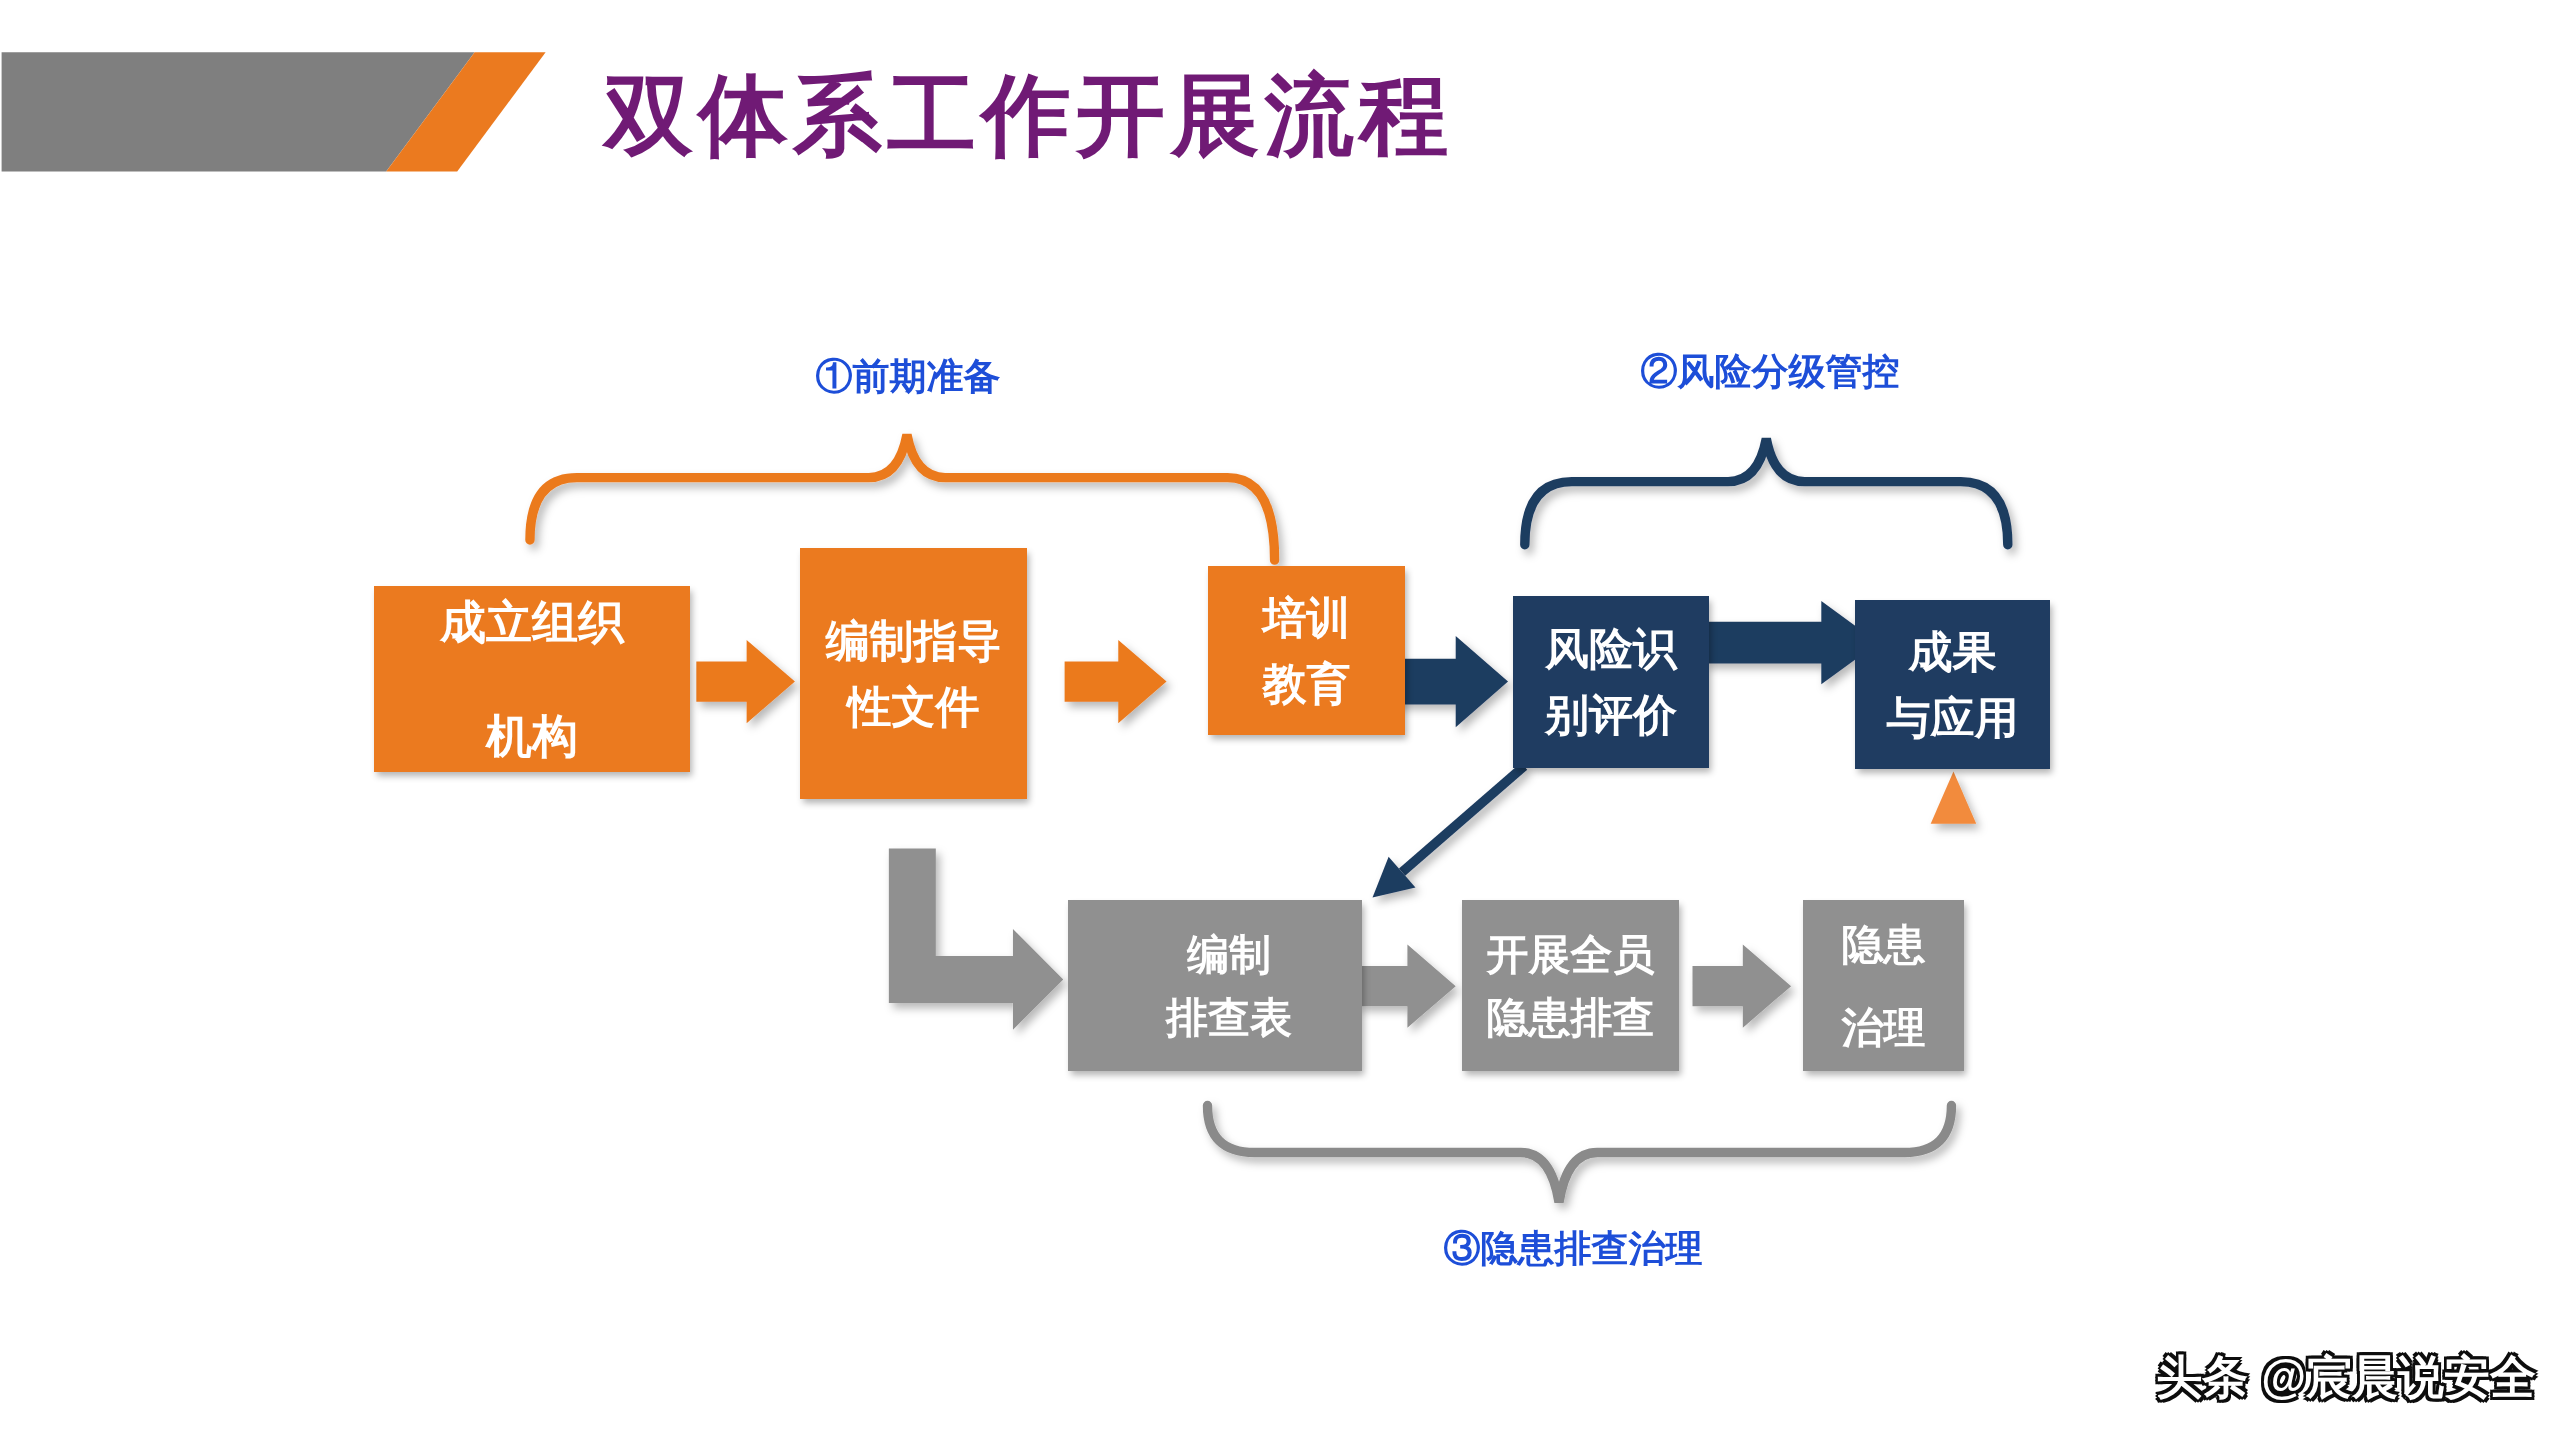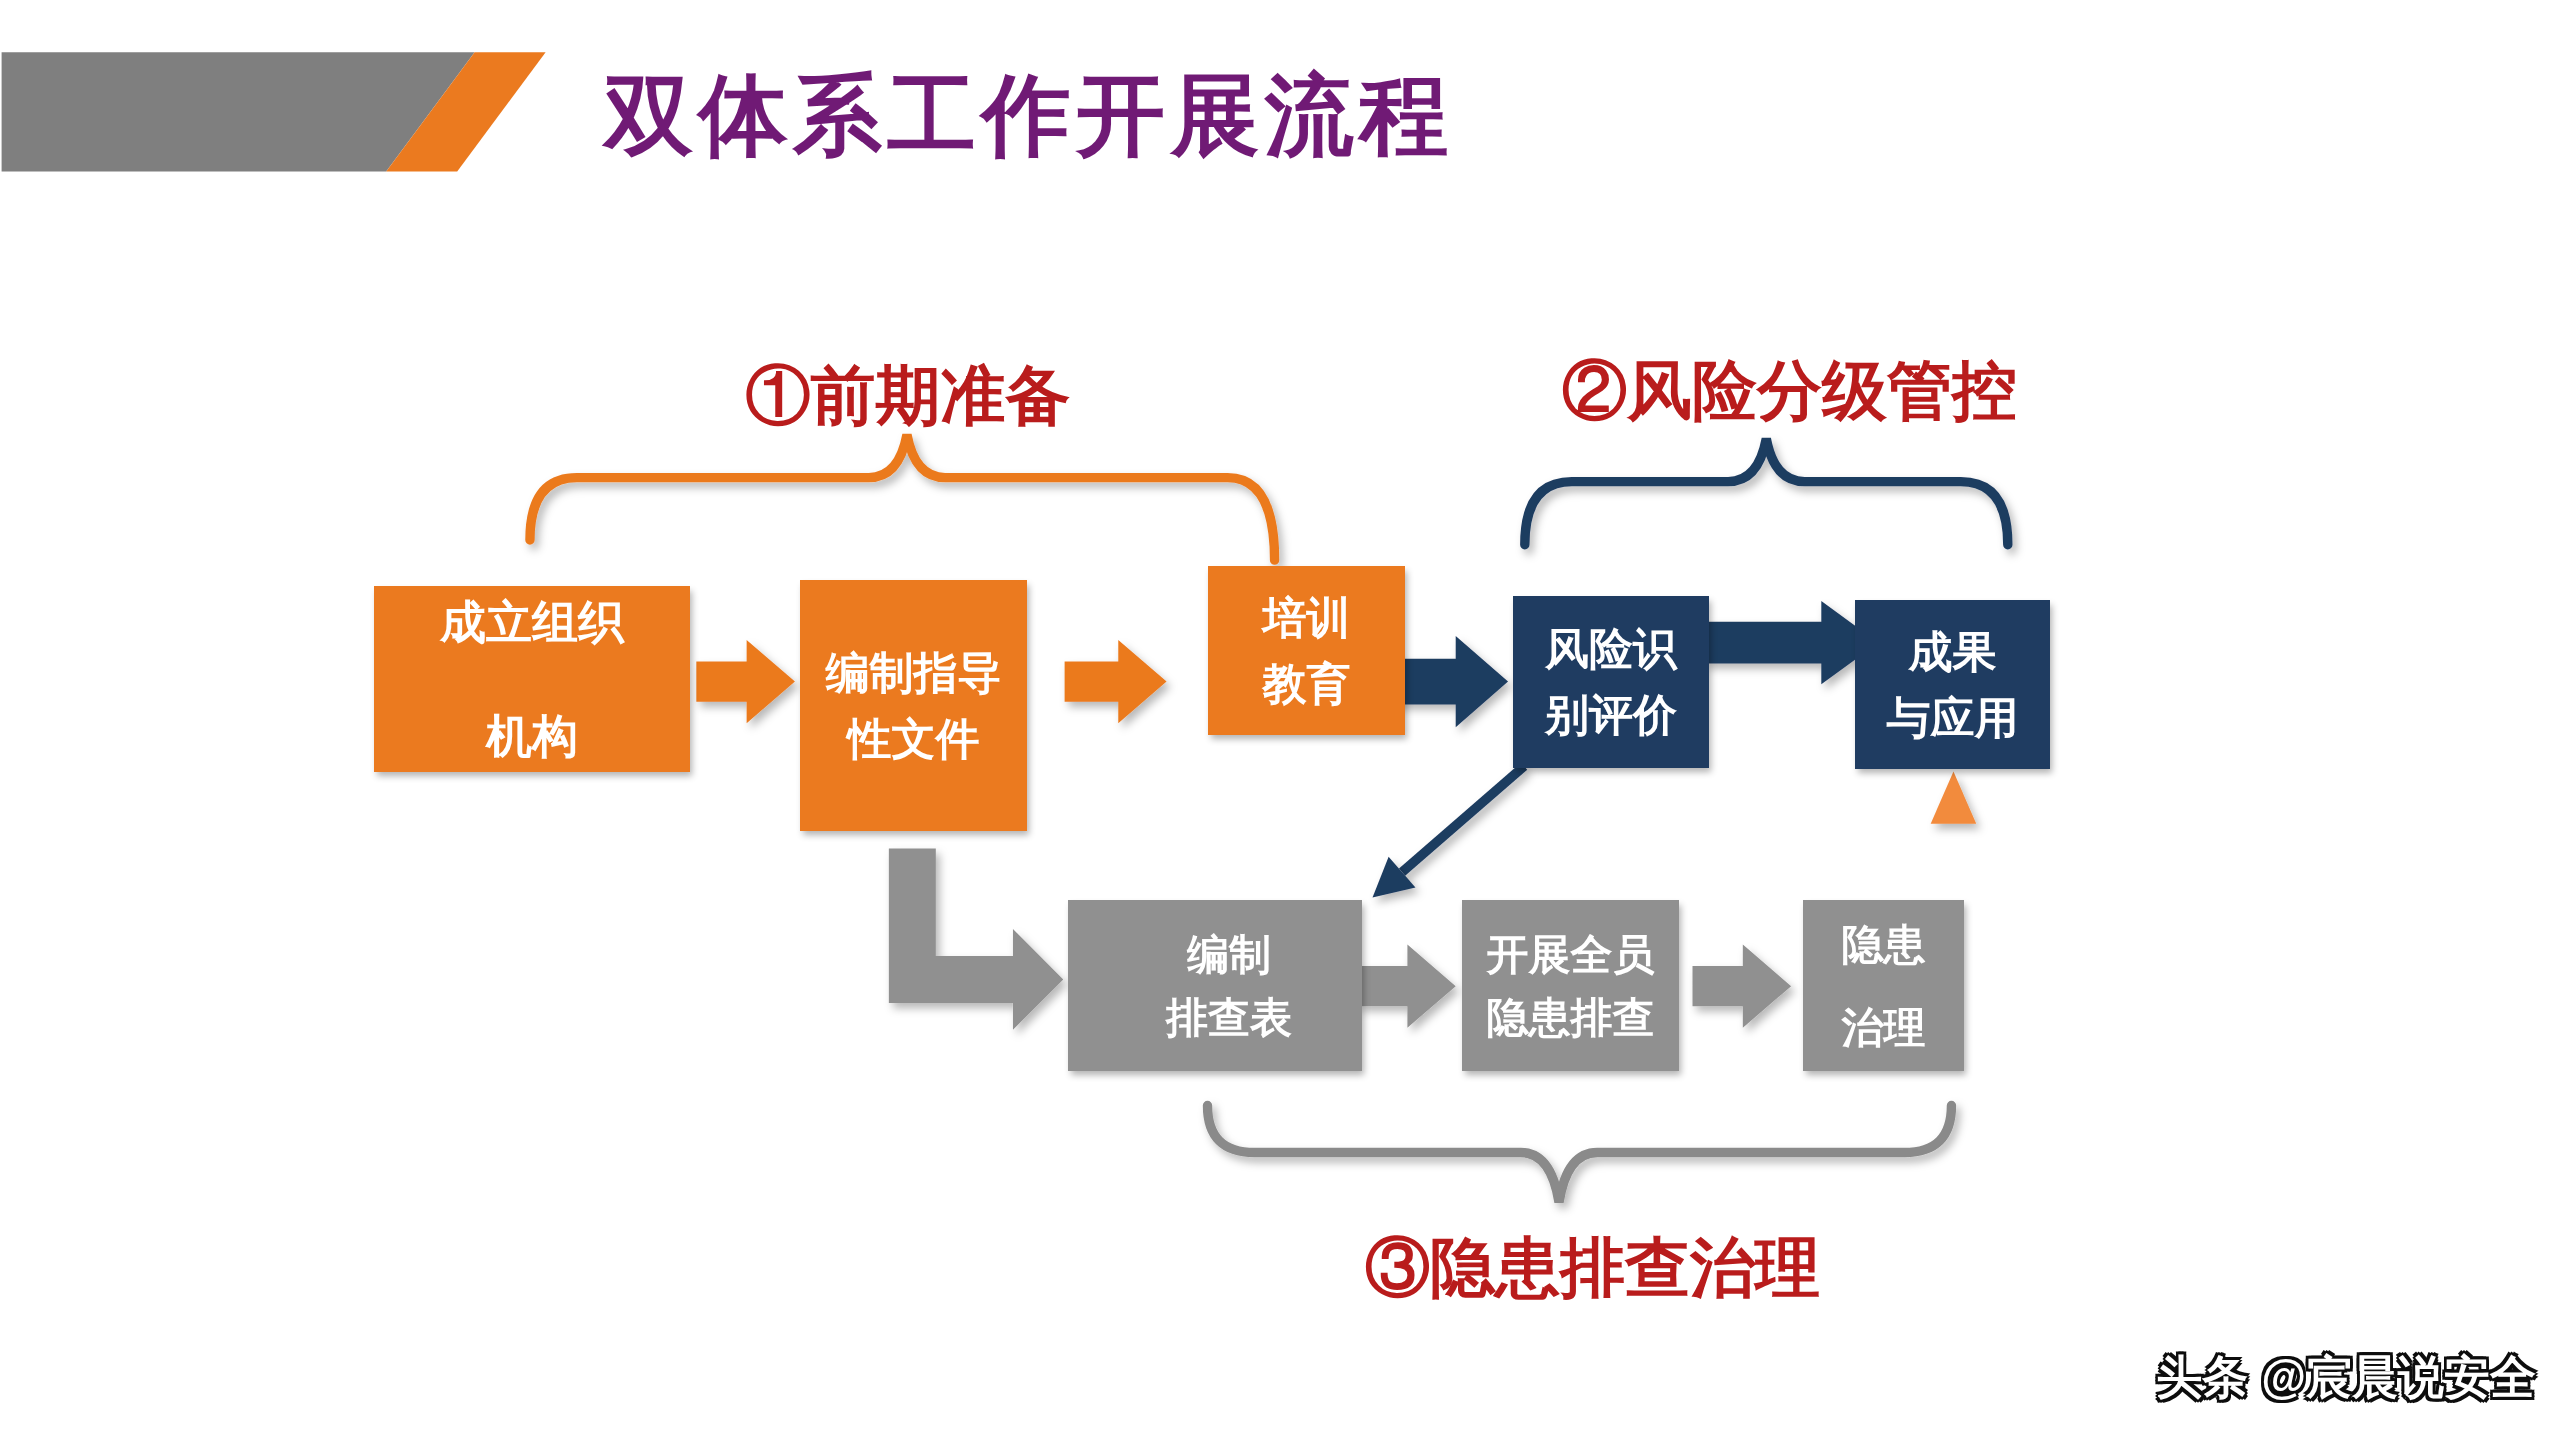--- a/index.html
+++ b/index.html
@@ -17,21 +17,21 @@
   }
   .hdr-shape{position:absolute;top:0;left:0;width:2576px;height:268px;pointer-events:none;}
   .title{
     position:absolute;left:604px;top:59px;
     font-family:"DejaVu Serif","Liberation Serif",serif;
     font-size:89px;font-weight:700;color:#701a75;
     letter-spacing:5.4px;line-height:1.25;white-space:nowrap;
   }
   .sec-label{
     position:absolute;width:416px;text-align:center;
-    font-size:65px;font-weight:600;color:#b91c1c;white-space:nowrap;
+    font-size:37px;font-weight:600;color:#1d4ed8;white-space:nowrap;
   }
   .box{
     position:absolute;display:flex;flex-direction:column;
     align-items:center;justify-content:center;
     color:#ffffff;font-weight:bold;text-align:center;
     box-shadow:3.4px 4.7px 6.7px rgba(0,0,0,0.30);
   }
   .box span{display:block;line-height:1.5;white-space:nowrap;}
   .box-orange{background:var(--orange);}
   .box-navy{background:var(--navy);}
@@ -87,21 +87,21 @@
   </svg>
 
   <div class="sec-label" style="left:700px;top:352px;">①前期准备</div>
   <div class="sec-label" style="left:1562px;top:347px;">②风险分级管控</div>
   <div class="sec-label" style="left:1365px;top:1224px;">③隐患排查治理</div>
 
   <div class="box box-orange f68" style="left:374px;top:586px;width:316px;height:186px;">
     <span>成立组织</span>
     <span>机构</span>
   </div>
-  <div class="box box-orange f66" style="left:800px;top:580px;width:227px;height:251px;">
+  <div class="box box-orange f66" style="left:800px;top:548px;width:227px;height:251px;">
     <span>编制指导</span>
     <span>性文件</span>
   </div>
   <div class="box box-orange f66" style="left:1176px;top:566px;width:197px;height:169px;margin-left:32px;">
     <span>培训</span>
     <span>教育</span>
   </div>
   <div class="box box-navy f66" style="left:1513px;top:596px;width:196px;height:172px;">
     <span>风险识</span>
     <span>别评价</span>

